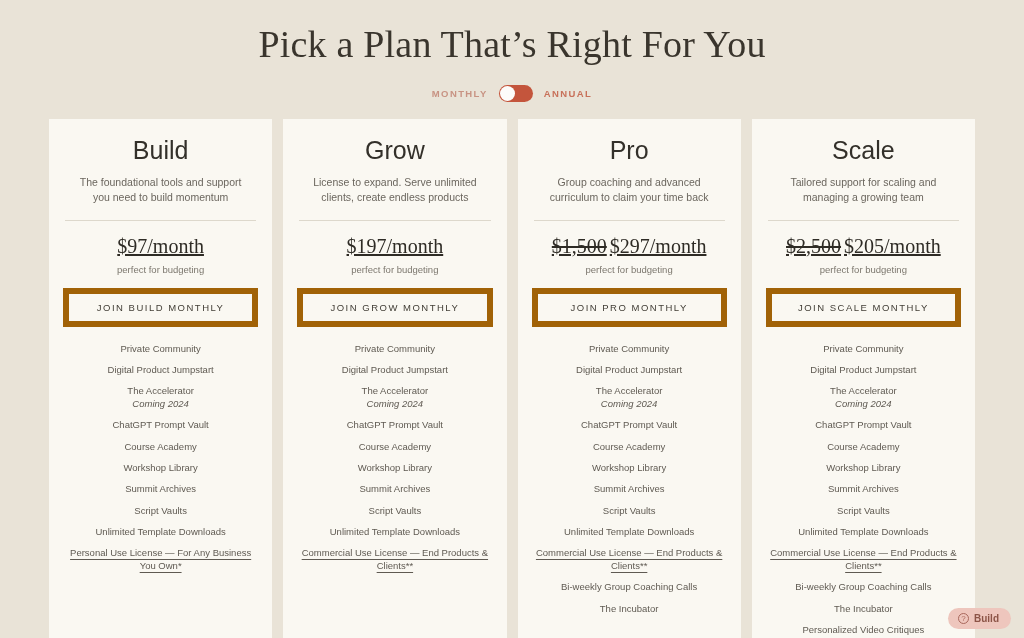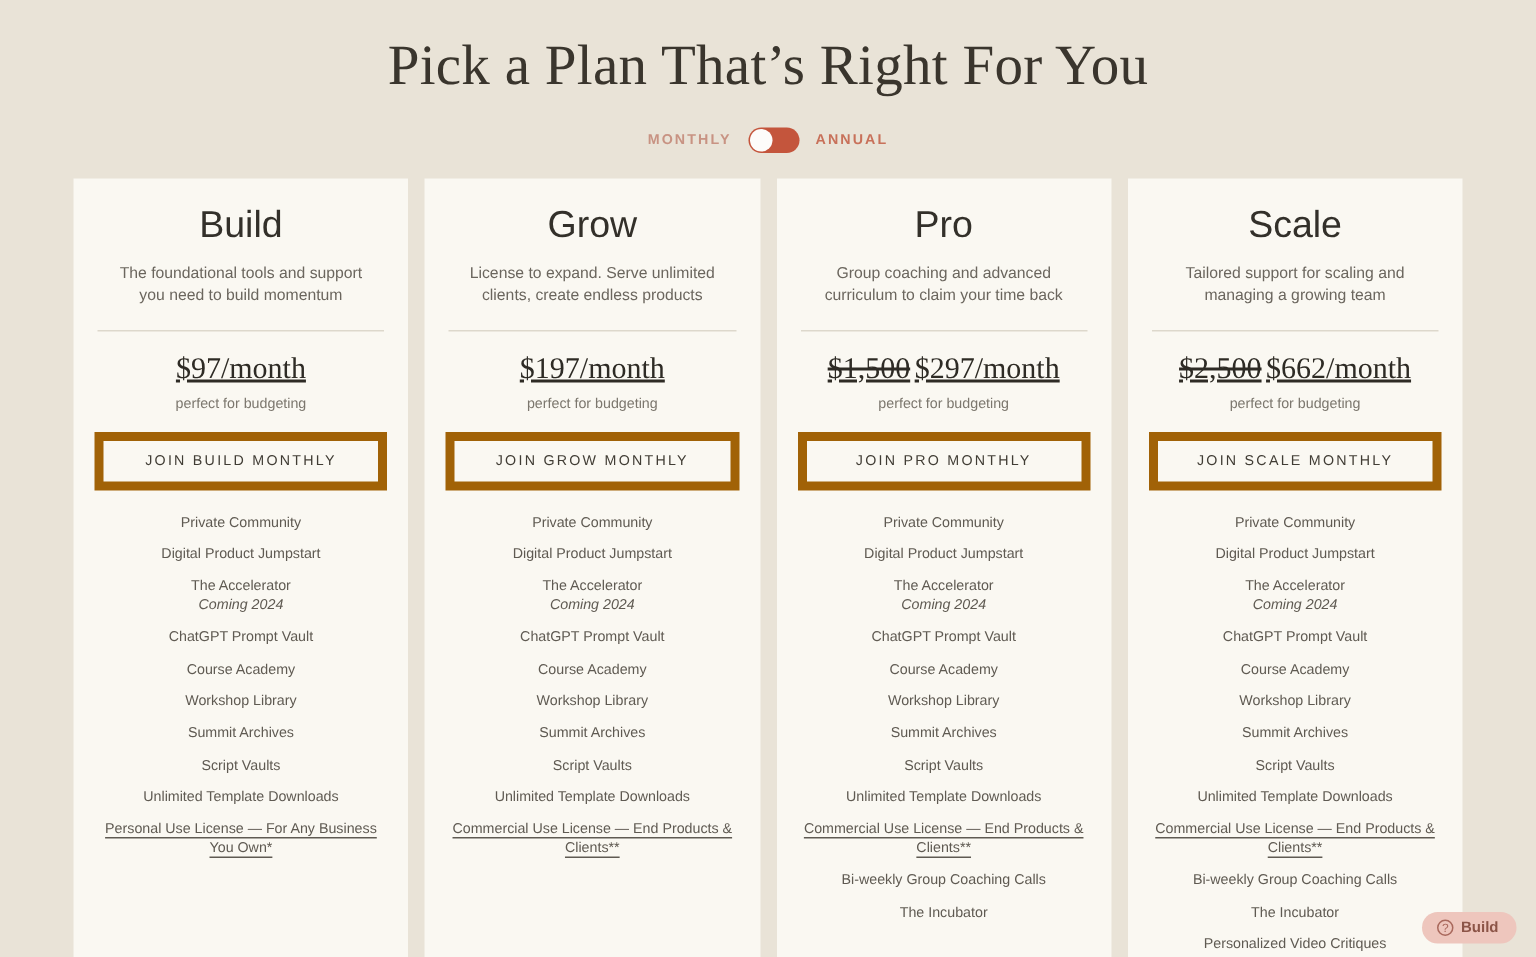--- a/index.html
+++ b/index.html
@@ -249,21 +249,21 @@
         <div class="feature"><span>Unlimited Template Downloads</span></div>
         <div class="feature underlined"><span>Commercial Use License — End Products &amp; Clients**</span></div>
         <div class="feature"><span>Bi-weekly Group Coaching Calls</span></div>
         <div class="feature"><span>The Incubator</span></div>
       </div>
     </div>
     <div class="card">
       <div class="card-name">Scale</div>
       <div class="card-desc">Tailored support for scaling and managing a growing team</div>
       <div class="divider"></div>
-      <div class="price-row"><span class="price-old">$2,500</span><span>$662/month</span></div>
+      <div class="price-row"><span class="price-old">$2,500</span><span>$205/month</span></div>
       <div class="price-sub">perfect for budgeting</div>
       <button class="cta-button">JOIN SCALE MONTHLY</button>
       <div class="features">
         <div class="feature"><span>Private Community</span></div>
         <div class="feature"><span>Digital Product Jumpstart</span></div>
         <div class="feature"><span>The Accelerator</span><span class="feature-note">Coming 2024</span></div>
         <div class="feature"><span>ChatGPT Prompt Vault</span></div>
         <div class="feature"><span>Course Academy</span></div>
         <div class="feature"><span>Workshop Library</span></div>
         <div class="feature"><span>Summit Archives</span></div>

